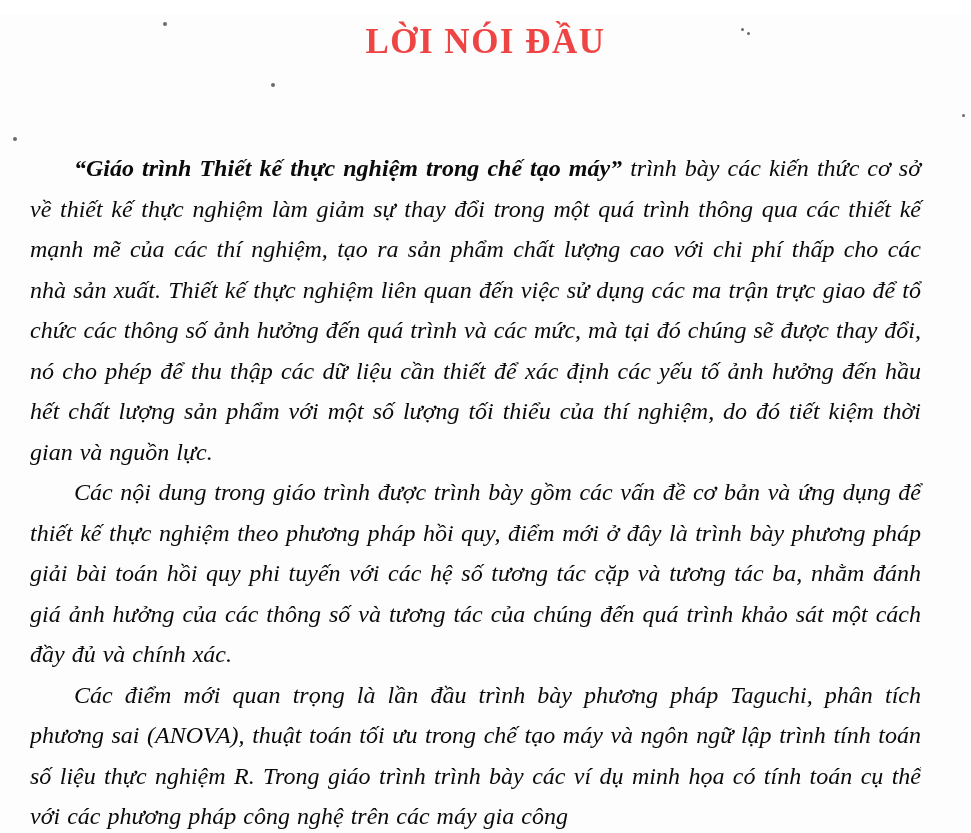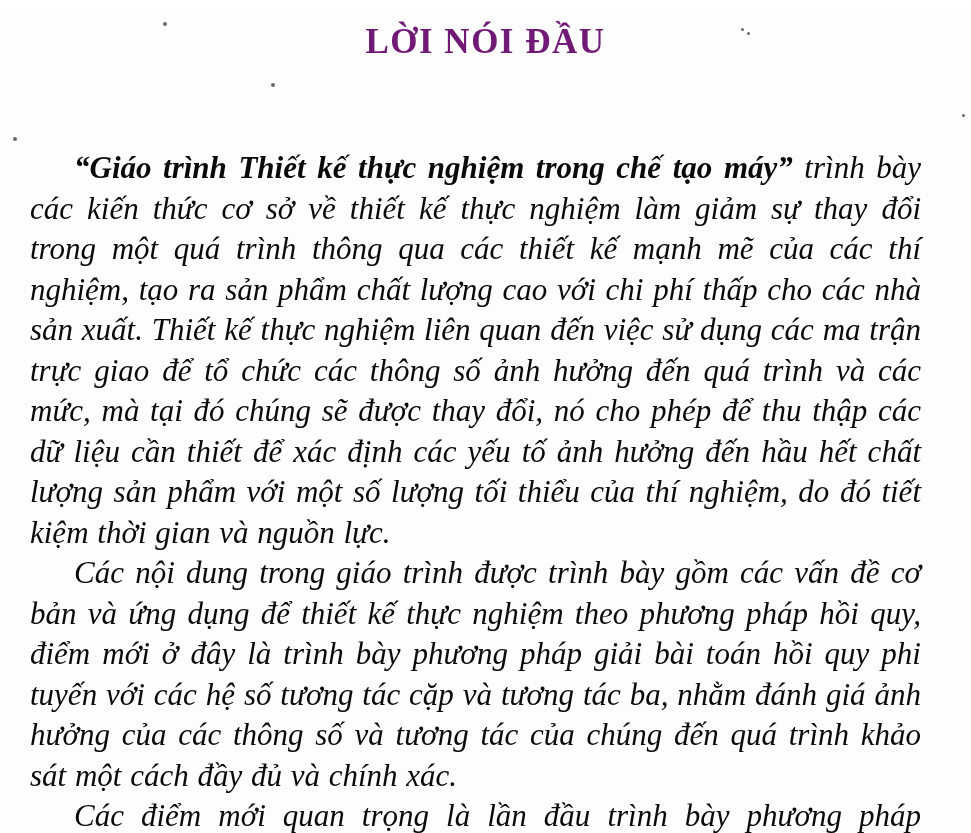--- a/index.html
+++ b/index.html
@@ -27,29 +27,29 @@
     opacity: .75;
   }
   .title {
     text-align: center;
     font-weight: bold;
     font-size: 35px;
     letter-spacing: 1.5px;
     margin: 14px 0 0 0;
     padding-top: 8px;
     font-family: "Liberation Serif", "DejaVu Serif", serif;
-    color: #701a75;
+    color: #ef4444;
   }
   .body-text {
     margin: 0;
     padding: 0 38px 0 30px;
   }
   p.para {
     font-style: italic;
-    font-size: 31px;
+    font-size: 24px;
     line-height: 40.5px;
     text-align: justify;
     text-justify: inter-word;
     margin: 0 12px 0 0;
     text-indent: 44px;
     word-spacing: 1px;
   }
   p.first {
     margin-top: 86px;
   }

